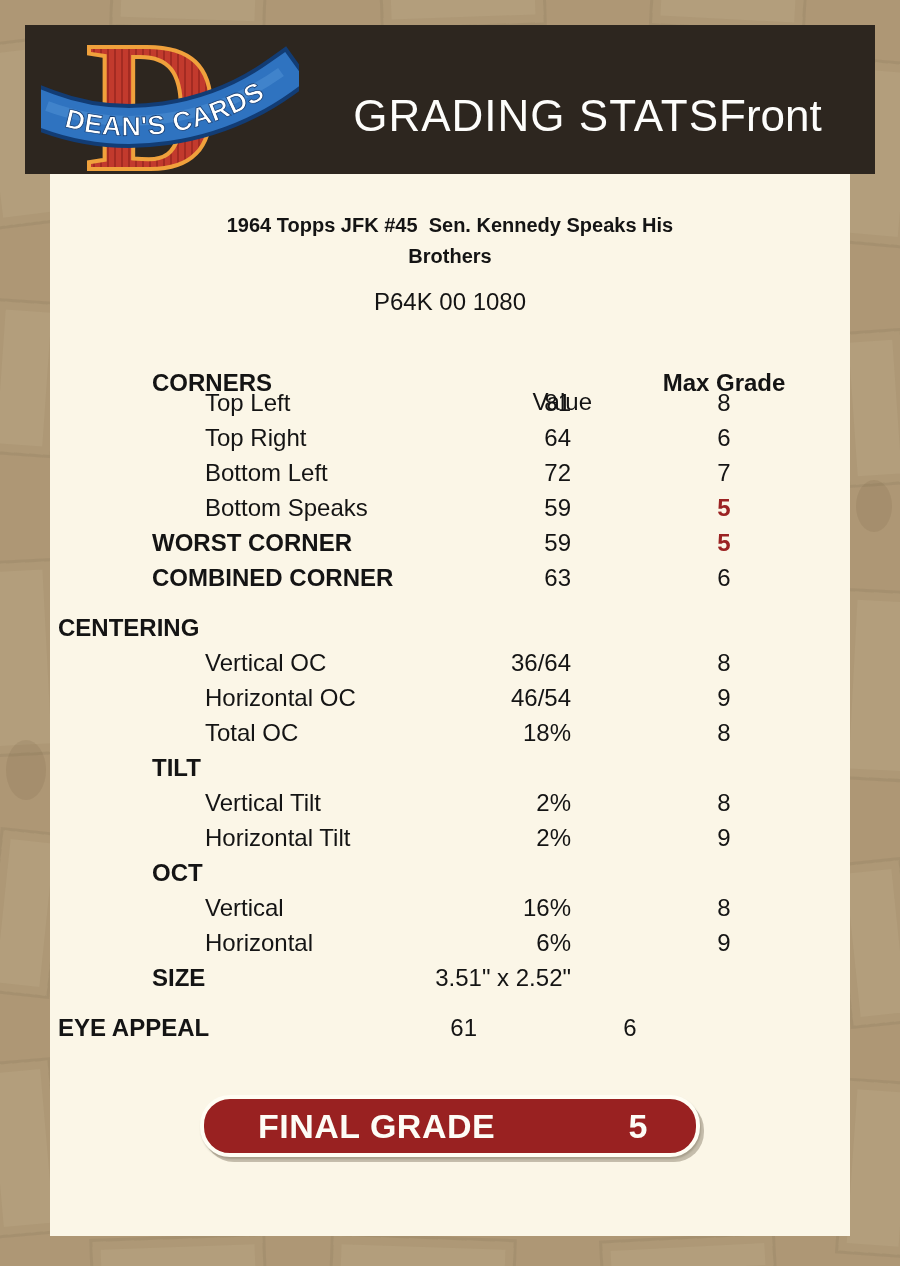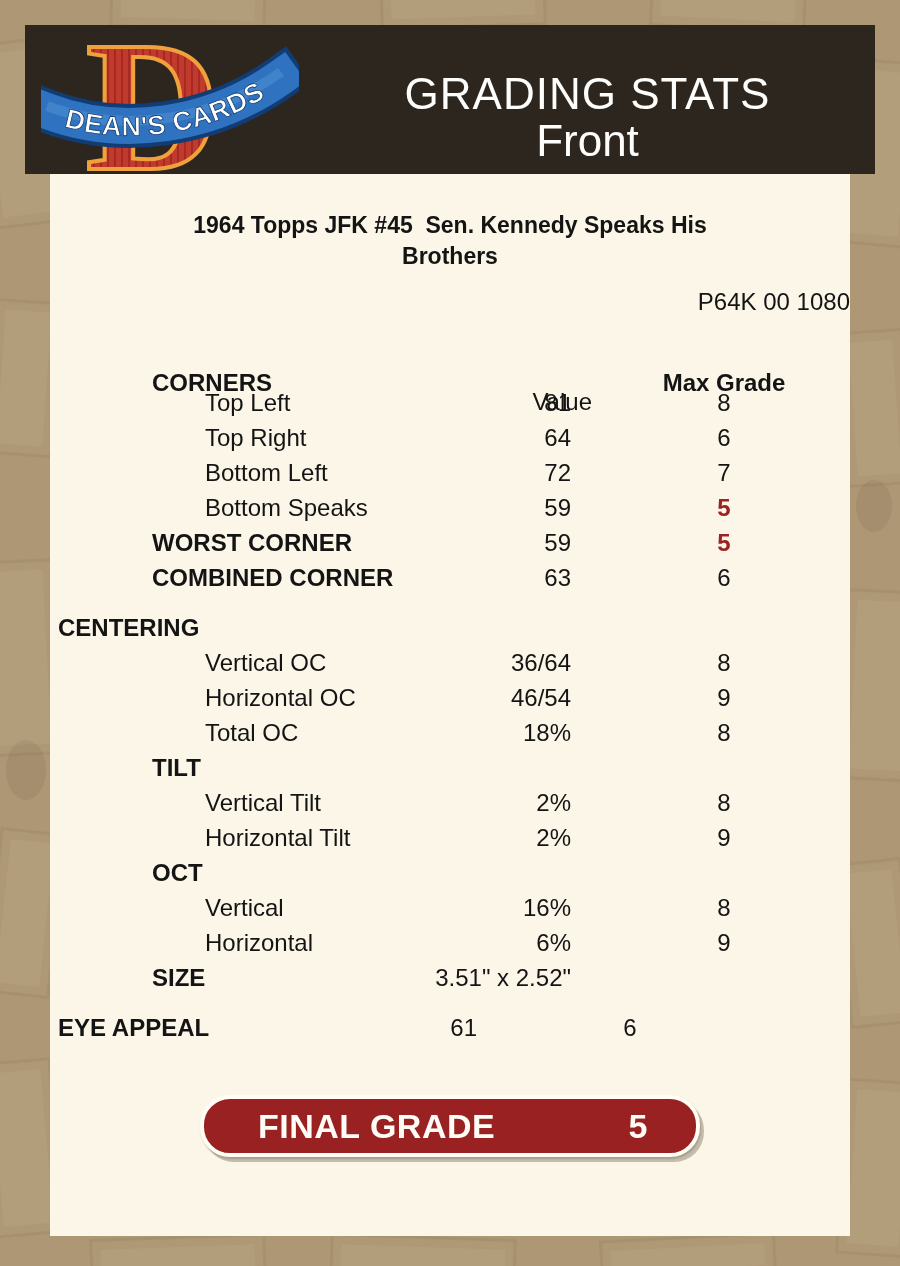--- a/index.html
+++ b/index.html
@@ -25,37 +25,37 @@
   }
 
   
   .header{
     position:absolute;left:25px;top:25px;width:850px;height:149px;
     background:#2d261f;
   }
   .logo{position:absolute;left:16px;top:4px;}
   .header-titles{
     position:absolute;left:290px;right:15px;top:0;bottom:0;
-    display:flex;flex-direction:column;justify-content:center;align-items:center;
+    display:flex;flex-direction:row;justify-content:center;align-items:center;
     padding-top:33px;box-sizing:border-box;color:#fdfdfb;
   }
   .h-title{font-size:44px;line-height:50px;letter-spacing:1px;white-space:nowrap;}
   .h-sub{font-size:44px;line-height:44px;}
 
   
   .panel{
     position:absolute;left:50px;top:174px;width:800px;height:1062px;
     background:#fbf6e7;color:#141414;
   }
   .card-title{
     padding-top:36px;text-align:center;
-    font-size:23px;font-weight:bold;line-height:31px;white-space:pre-wrap;
+    font-size:20px;font-weight:bold;line-height:31px;white-space:pre-wrap;
   }
   .card-code{
-    margin-top:14px;text-align:right;font-size:24px;line-height:31px;
+    margin-top:14px;text-align:center;font-size:24px;line-height:31px;
   }
   .table{margin-top:33px;}
   .grid-row{
     display:grid;grid-template-columns:280px 160px 264px;
     margin-left:102px;height:35px;align-items:center;
     font-size:24px;
   }
   .grid-row.gap{margin-top:15px;margin-left:8px;}
   .cell.label{white-space:nowrap;}
   .grid-row.item .cell.label{padding-left:53px;}

